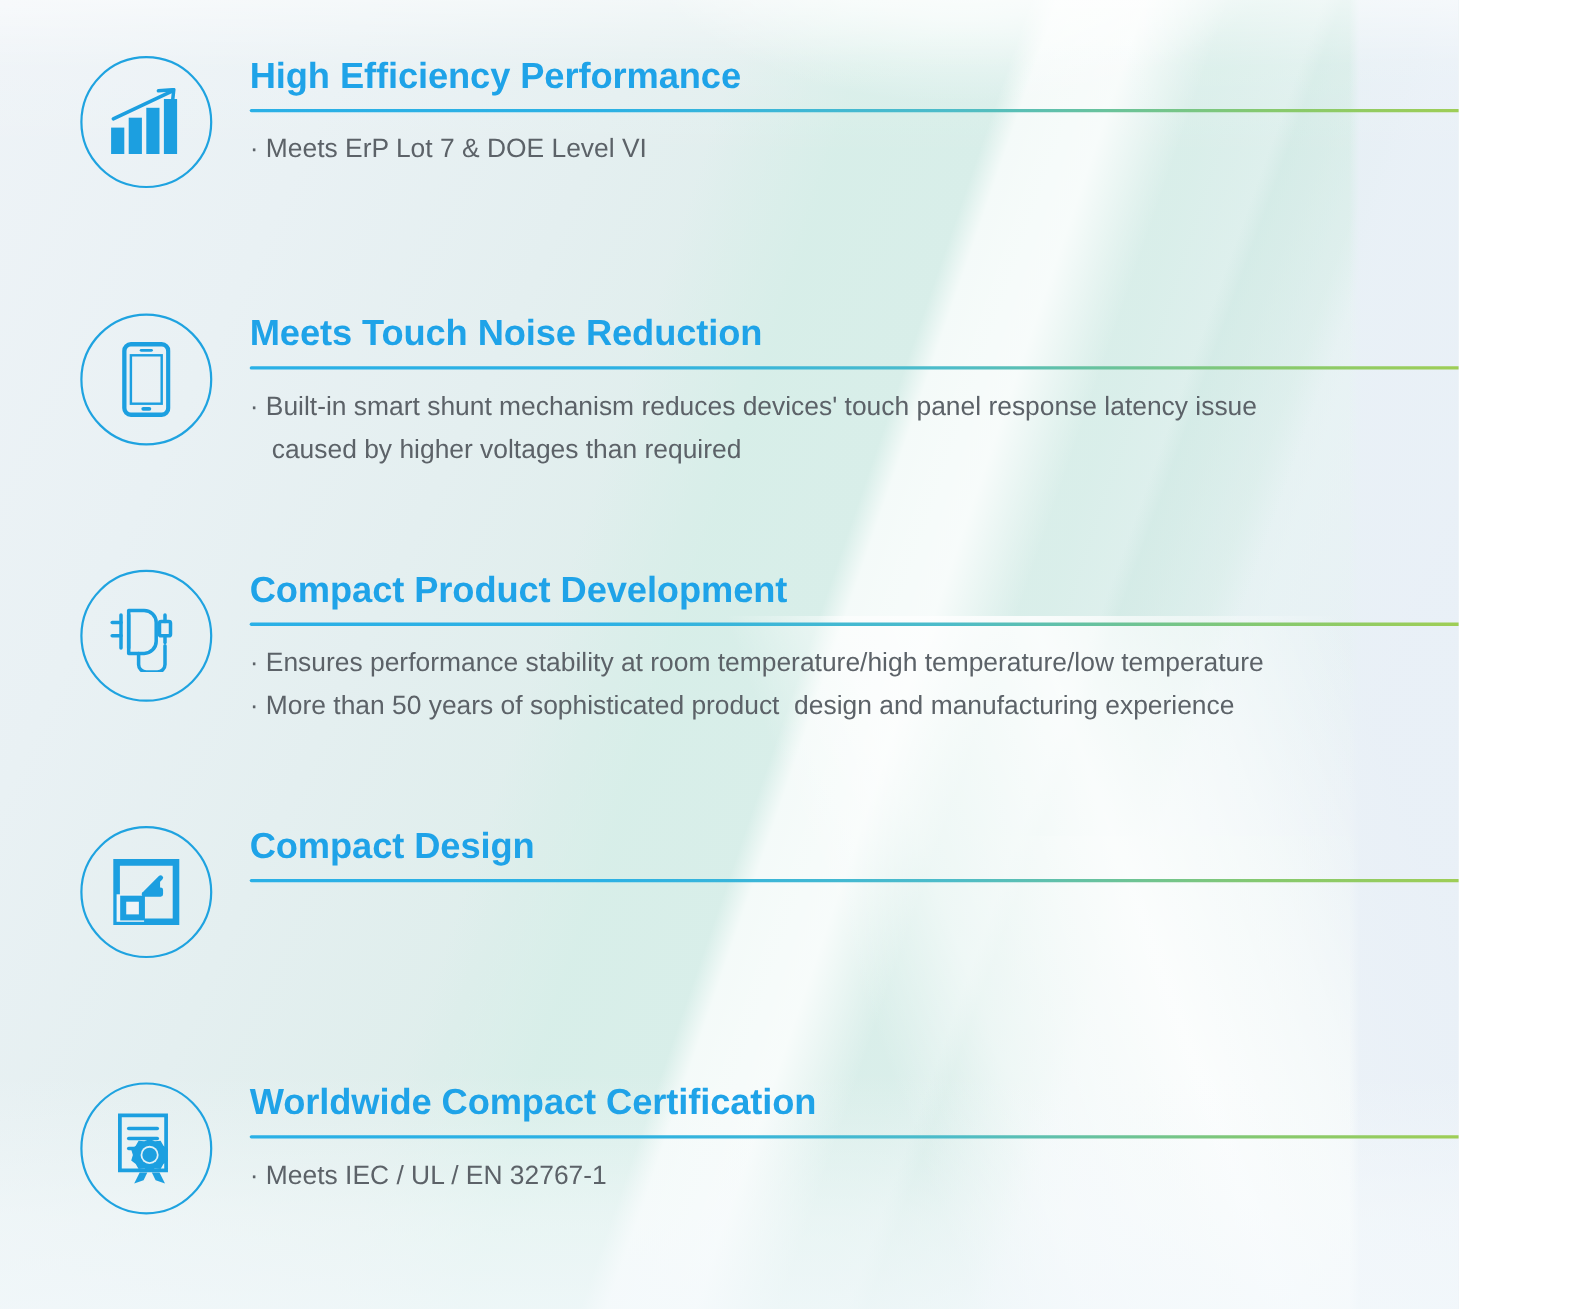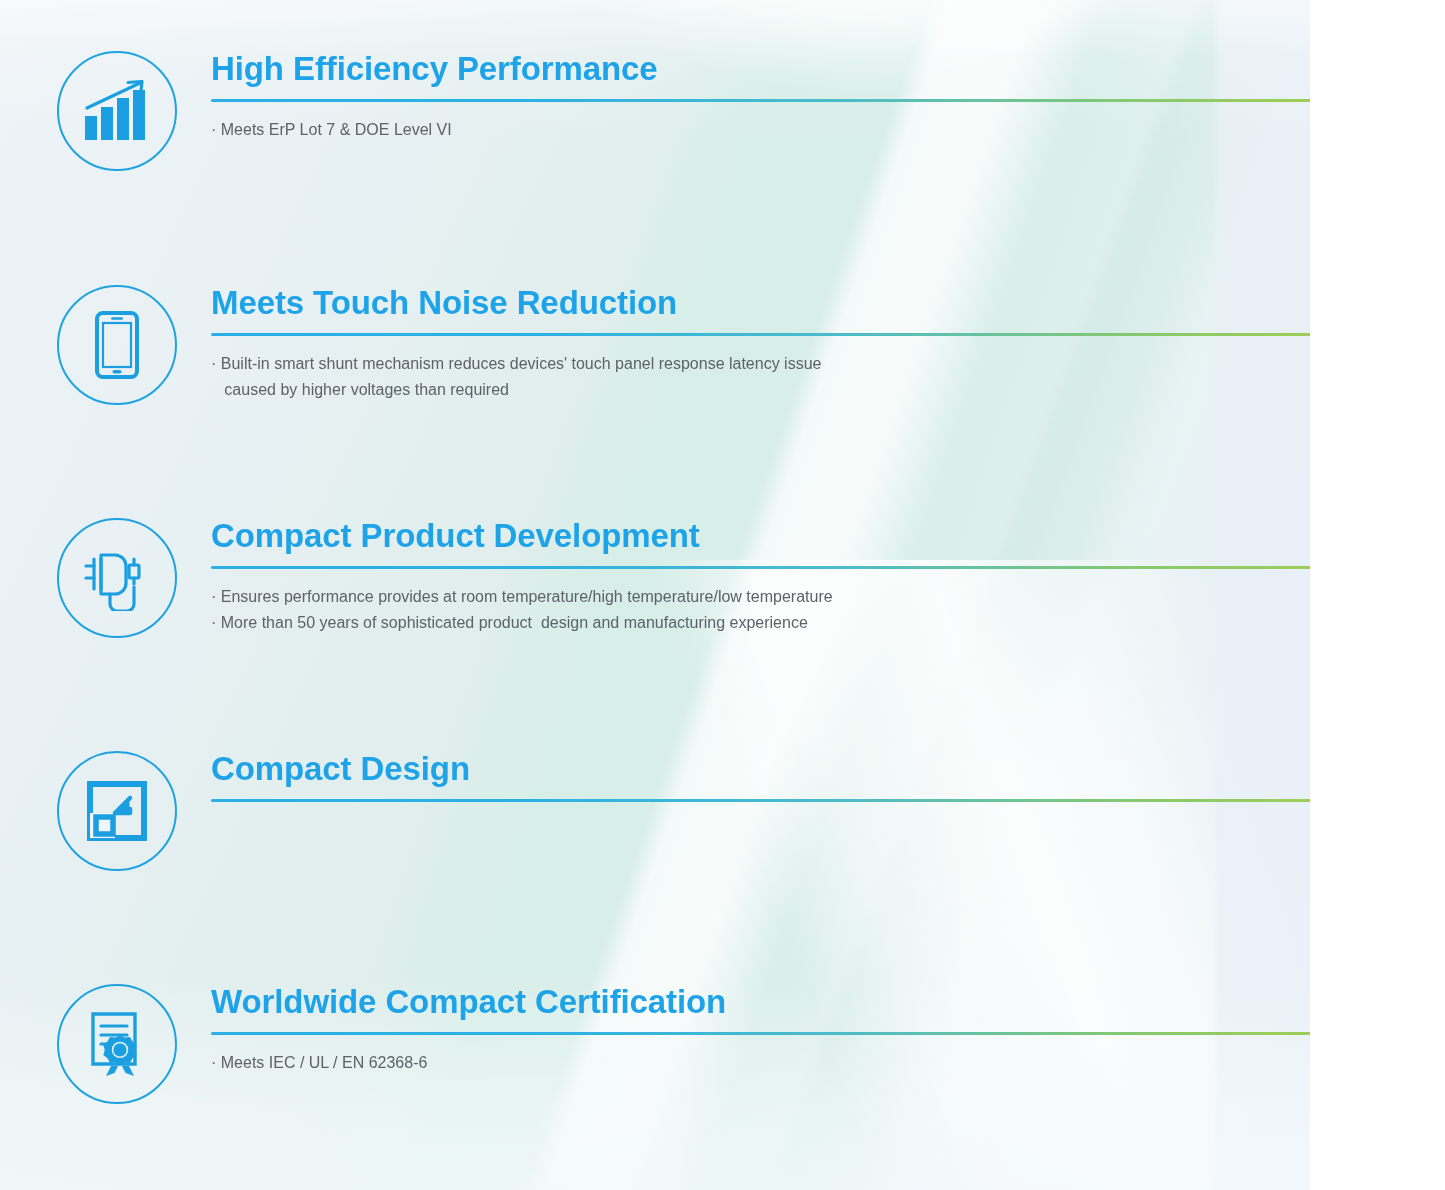--- a/index.html
+++ b/index.html
@@ -13,20 +13,21 @@
     overflow: hidden;
   }
 
   
   .page {
     position: relative;
     width: 1310px;
     height: 1190px;
     background: #eaf1f6;
     overflow: hidden;
+    padding-left: 16px;
   }
   .bg-layer {
     position: absolute;
     inset: 0;
     pointer-events: none;
   }
   .bg-base {
     background:
       linear-gradient(115deg,
         #eef3f7 0%,
@@ -167,21 +168,21 @@
       #2ab0e6 0%,
       #2cb1e4 28%,
       #4dbcc9 55%,
       #86c96e 80%,
       #a6cf4e 100%);
   }
   .feature-lines {
     margin-top: 15px;
   }
   .feature-line {
-    font-size: 16px;
+    font-size: 24px;
     color: #5c6268;
     line-height: 1.62;
     white-space: pre-wrap;
   }
 </style>
 </head>
 <body>
 
 <div class="page">
 
@@ -250,21 +251,21 @@
           <path d="M29 49 v10 a7 7 0 0 0 7 7 h10 a7 7 0 0 0 7 -7 v-17"></path>
           <rect x="48" y="20" width="10" height="13" rx="1.5"></rect>
           <path d="M53 14 v6"></path>
           <path d="M53 33 v6"></path>
         </svg>
       </div>
       <div class="feature-body">
         <div class="feature-title">Compact Product Development</div>
         <div class="feature-rule"></div>
         <div class="feature-lines">
-          <div class="feature-line">· Ensures performance provides at room temperature/high temperature/low temperature</div>
+          <div class="feature-line">· Ensures performance stability at room temperature/high temperature/low temperature</div>
           <div class="feature-line">· More than 50 years of sophisticated product  design and manufacturing experience</div>
         </div>
       </div>
     </div>
 
     <div class="feature" style="top:751px;">
       <div class="feature-icon">
         <svg width="62" height="62" viewBox="0 0 62 62" fill="none">
           <path d="M4 4 H58 V58 H4 Z" stroke="#1C9FE0" stroke-width="6" fill="none"></path>
           <rect x="4" y="33" width="25" height="25" fill="#eef4f7"></rect>
@@ -292,19 +293,19 @@
           <path d="M44 56 L49 66 L40.5 63 L37 56 Z" fill="#1C9FE0"></path>
           <path d="M35 25.5 l4.8 2.1 l5.2 -0.6 l2.6 4.6 l4.1 3.3 l-1.5 5.0 l1.5 5.0 l-4.1 3.3 l-2.6 4.6 l-5.2 -0.6 l-4.8 2.1 l-4.8 -2.1 l-5.2 0.6 l-2.6 -4.6 l-4.1 -3.3 l1.5 -5.0 l-1.5 -5.0 l4.1 -3.3 l2.6 -4.6 l5.2 0.6 Z" fill="#1C9FE0"></path>
           <circle cx="35" cy="39.9" r="8.2" fill="#dff0f7"></circle>
           <circle cx="35" cy="39.9" r="6.6" fill="#1C9FE0"></circle>
         </svg>
       </div>
       <div class="feature-body">
         <div class="feature-title">Worldwide Compact Certification</div>
         <div class="feature-rule"></div>
         <div class="feature-lines">
-          <div class="feature-line">· Meets IEC / UL / EN 62368-6</div>
+          <div class="feature-line">· Meets IEC / UL / EN 32767-1</div>
         </div>
       </div>
     </div>
 
   </div>
 </div>
 
 </body></html>

